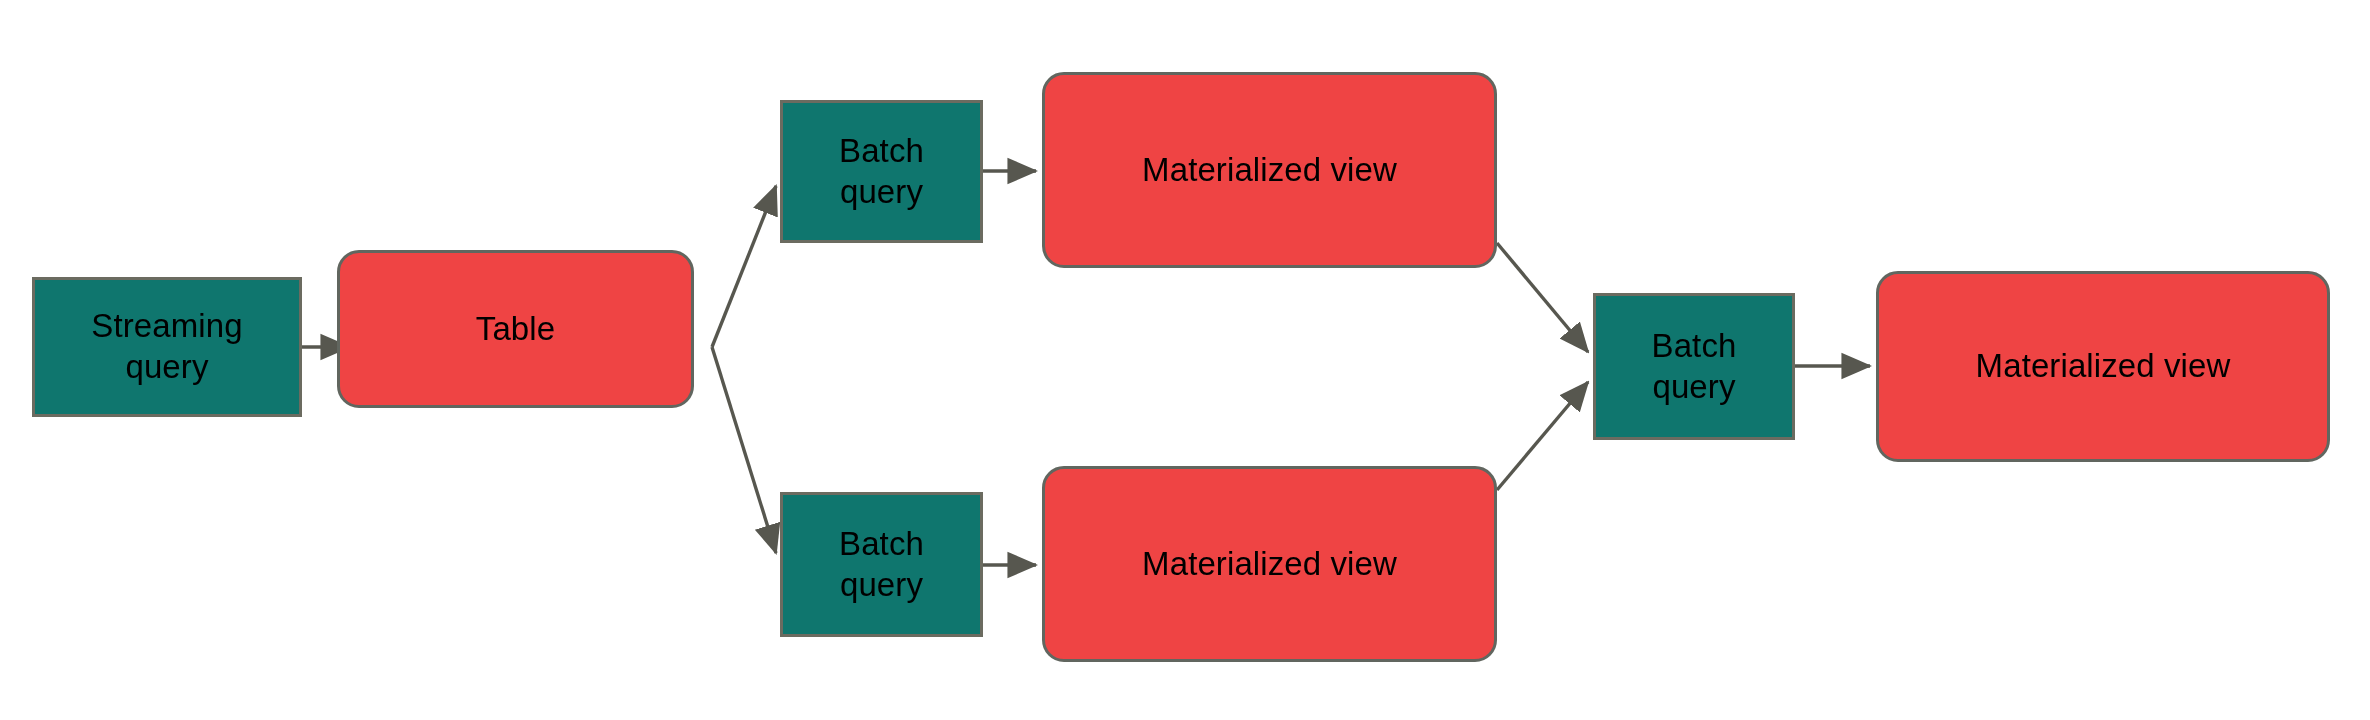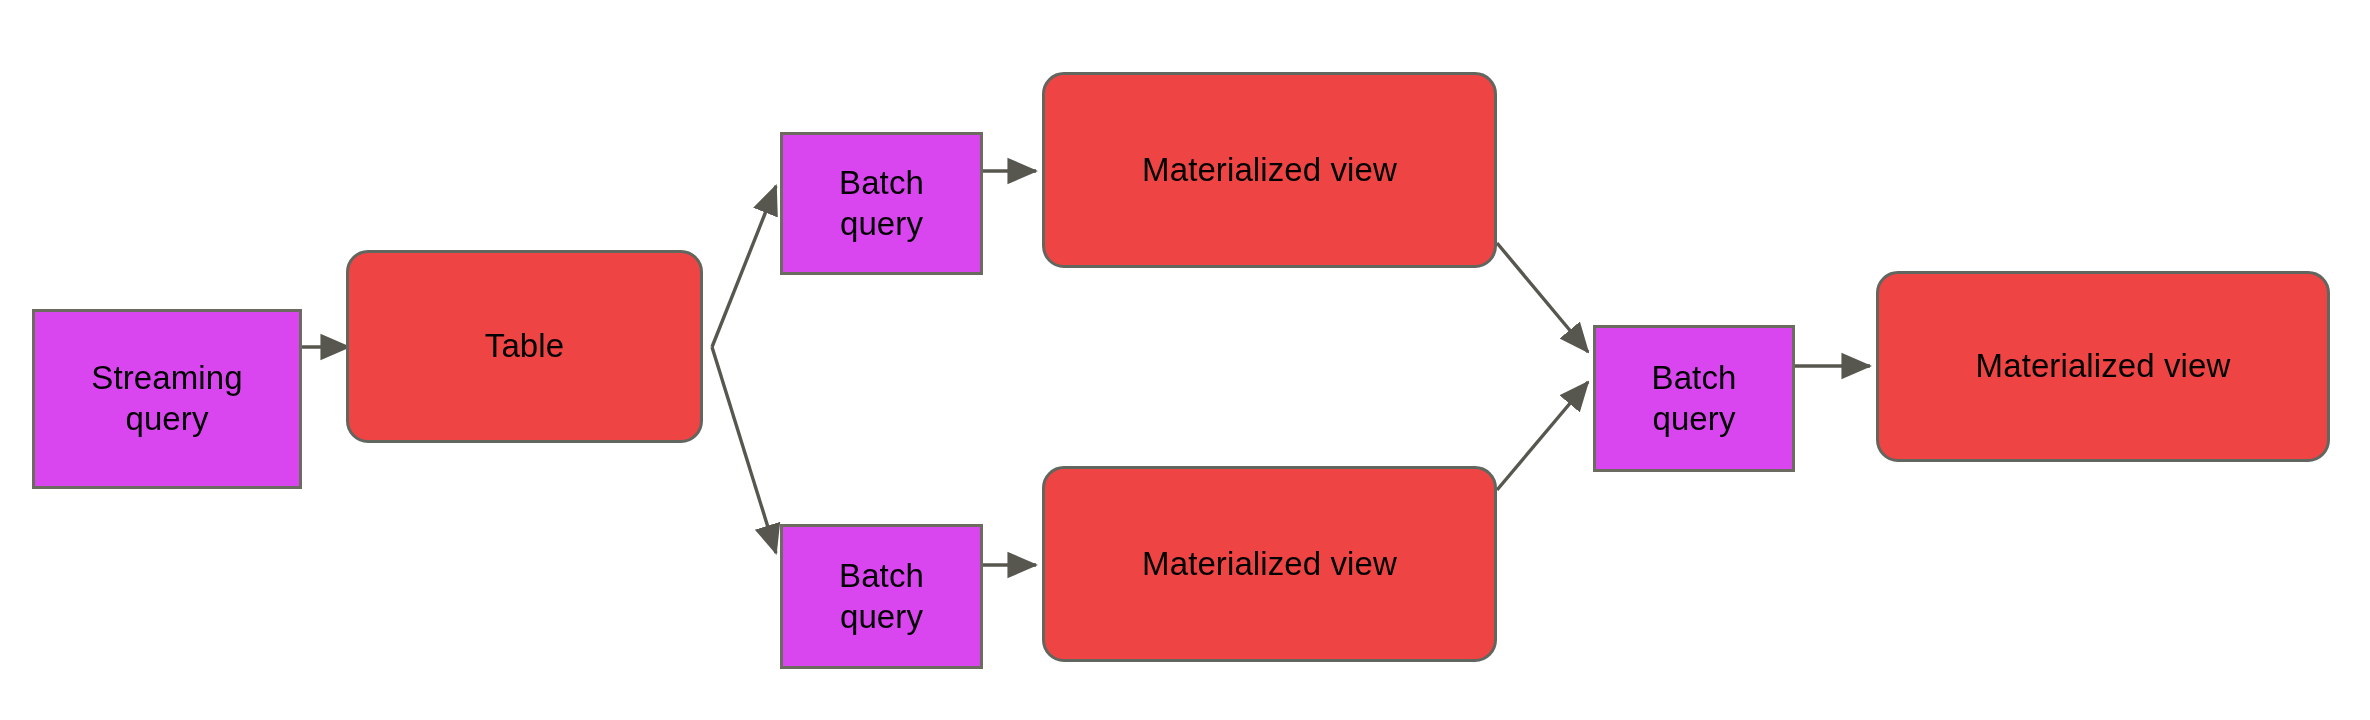--- a/index.html
+++ b/index.html
@@ -37,24 +37,23 @@
     text-align: center;
     color: #000000;
     font-size: 33px;
     line-height: 1.24;
     letter-spacing: 0.1px;
     border-width: 3px;
     border-style: solid;
     white-space: pre-line;
   }
   .node.process {
-    background: #d946ef;
+    background: #0f766e;
     border-color: #6B6B60;
     border-radius: 0;
-    margin-top: 32px;
   }
   .node.store {
     background: #ef4444;
     border-color: #61665F;
     border-radius: 22px;
   }
   .node-label {
     display: block;
     pointer-events: none;
   }
@@ -75,26 +74,26 @@
         <polyline points="712,347 776,186" marker-end="url(#arrowhead)"></polyline>
         <polyline points="712,347 776,553" marker-end="url(#arrowhead)"></polyline>
         <polyline points="983,171 1036,171" marker-end="url(#arrowhead)"></polyline>
         <polyline points="983,565 1036,565" marker-end="url(#arrowhead)"></polyline>
         <polyline points="1497,243 1588,352" marker-end="url(#arrowhead)"></polyline>
         <polyline points="1497,490 1588,382" marker-end="url(#arrowhead)"></polyline>
         <polyline points="1795,366 1870,366" marker-end="url(#arrowhead)"></polyline>
       </g>
   </svg>
 
-  <div class="node process" style="left: 32px; top: 277px; width: 270px; height: 180px;">
+  <div class="node process" style="left: 32px; top: 277px; width: 270px; height: 140px;">
     <span class="node-label">Streaming
 query</span>
   </div>
 
-  <div class="node store" style="left: 346px; top: 250px; width: 357px; height: 193px;">
+  <div class="node store" style="left: 337px; top: 250px; width: 357px; height: 158px;">
     <span class="node-label">Table</span>
   </div>
 
   <div class="node process" style="left: 780px; top: 100px; width: 203px; height: 143px;">
     <span class="node-label">Batch
 query</span>
   </div>
 
   <div class="node store" style="left: 1042px; top: 72px; width: 455px; height: 196px;">
     <span class="node-label">Materialized view</span>

